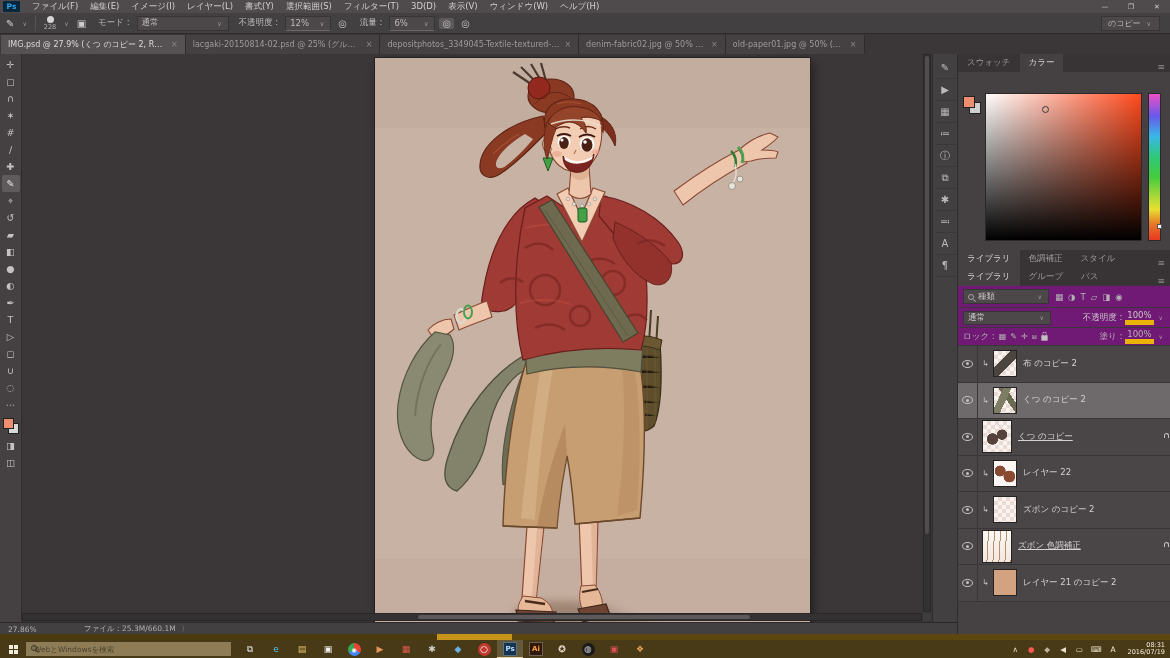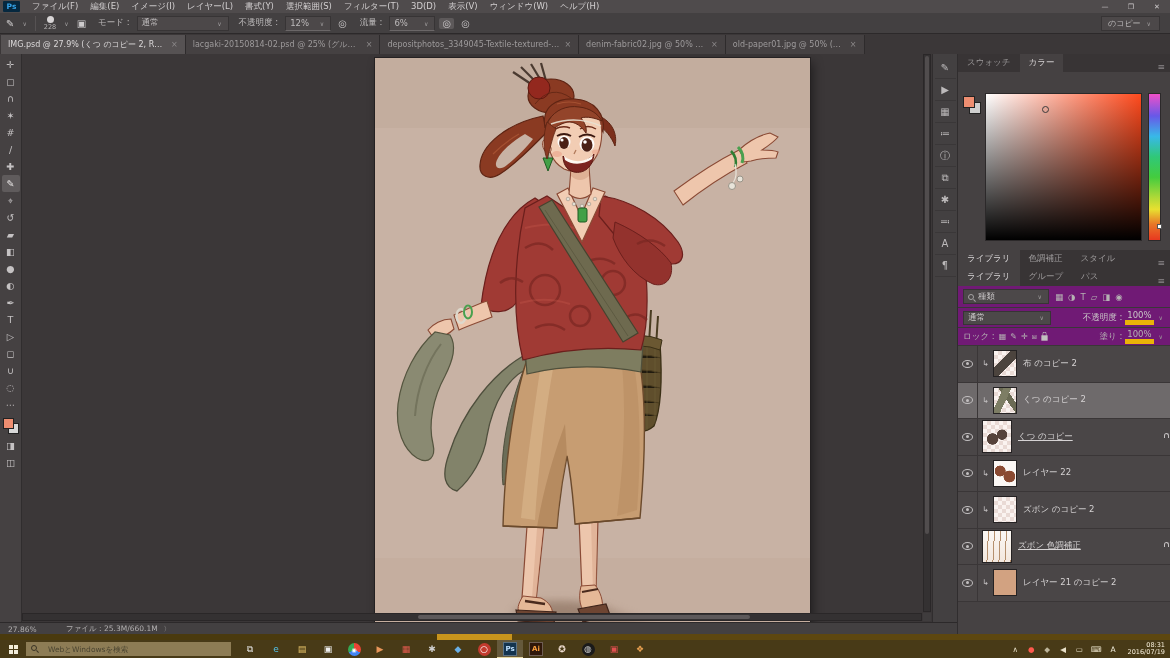--- a/index.html
+++ b/index.html
@@ -119,32 +119,32 @@
   .layers-list div.lrow:nth-of-type(3) .art{background:radial-gradient(circle at 34% 58%,#55423a 0 21%,transparent 23%),radial-gradient(circle at 68% 44%,#55423a 0 19%,transparent 21%)}
   .layers-list div.lrow:nth-of-type(4) .art{background:radial-gradient(circle at 28% 40%,#8a4a32 0 24%,transparent 26%),radial-gradient(circle at 70% 62%,#8a4a32 0 26%,transparent 28%),#fbf7f4}
   .layers-list div.lrow:nth-of-type(6) .art{background:repeating-linear-gradient(93deg,transparent 0 5px,#b5906e 5px 6px),linear-gradient(#fbf7f4,#f3e8de)}
   .layers-list div.lrow:nth-of-type(7) .art{background:#d2a281}
   .layers-list div.lrow:nth-of-type(8) .art{background:repeating-linear-gradient(45deg,#403a32 0 2px,#2f2b26 2px 4px)}
   .layers-footer{height:14px;display:flex;align-items:center;justify-content:flex-end;gap:9px;padding:0 7px;background:#434041;border-top:1px solid #353132;font-size:8px;color:#b5b2b3}
 
   
   .statusbar{position:absolute;left:0;top:622px;width:957px;height:12px;background:#434041;border-top:1px solid #2c292a;display:flex;align-items:flex-end;font-size:7.5px;color:#b2afb0;gap:6px;padding-left:8px}
   .status-zoom{border-right:0;min-width:36px}
-  .status-doc{margin-left:16px}
+  .status-doc{margin-left:34px}
   .status-arrow{font-size:6.5px}
   .amberstrip{position:absolute;left:0;top:634px;width:100%;height:6px;background:#5d4710}
   .amber-played{position:absolute;left:437px;width:75px;top:0;height:100%;background:#c8941c}
   .amber-dark{position:absolute;left:0;width:437px;top:0;height:100%;background:#4a3a0e}
 
   .taskbar{position:absolute;left:0;top:640px;width:100%;height:18px;background:#483a17;display:flex;align-items:center}
   .start-btn{width:26px;height:18px;display:flex;align-items:center;justify-content:center}
   .win-logo{display:grid;grid-template-columns:4px 4px;grid-template-rows:4px 4px;gap:1px}
   .win-logo span{background:#f2ecda}
   .search-bar{position:relative;width:205px;height:14px;background:#8d7c55;display:flex;align-items:center;margin-right:6px}
-  .search-bar input{width:100%;height:100%;background:transparent;border:none;outline:none;font-size:7.5px;color:#2e2a1c;padding-left:22px;font-family:inherit}
+  .search-bar input{width:100%;height:100%;background:transparent;border:none;outline:none;font-size:7.5px;color:#2e2a1c;padding-left:8px;font-family:inherit}
   .search-bar input::placeholder{color:#4a4430}
   .tb-glass{position:absolute;left:5px;top:3px;width:6px;height:6px;border:1px solid #3a3426;border-radius:50%}
   .tb-glass::after{content:"";position:absolute;left:4px;top:5px;width:3px;height:1px;background:#3a3426;transform:rotate(45deg)}
   .ticon{width:26px;height:18px;display:flex;align-items:center;justify-content:center;font-size:9px}
   .ticon .tg{display:flex;align-items:center;justify-content:center;width:13px;height:13px}
   .ticon .tg.round{border-radius:50%}
   .ticon .tg.boxed{border:1px solid rgba(255,255,255,.3);font-size:7px;font-weight:bold;width:14px;height:14px}
   .ticon.active{background:rgba(255,255,255,.16);box-shadow:inset 0 -1px 0 #e8d8a0}
   .ticon .tg.chrome{background:conic-gradient(#ea4335 0 120deg,#4285f4 0 240deg,#34a853 0 360deg);border-radius:50%;font-size:6px}
   .tray{margin-left:auto;display:flex;align-items:center;gap:7px;padding-right:5px}

